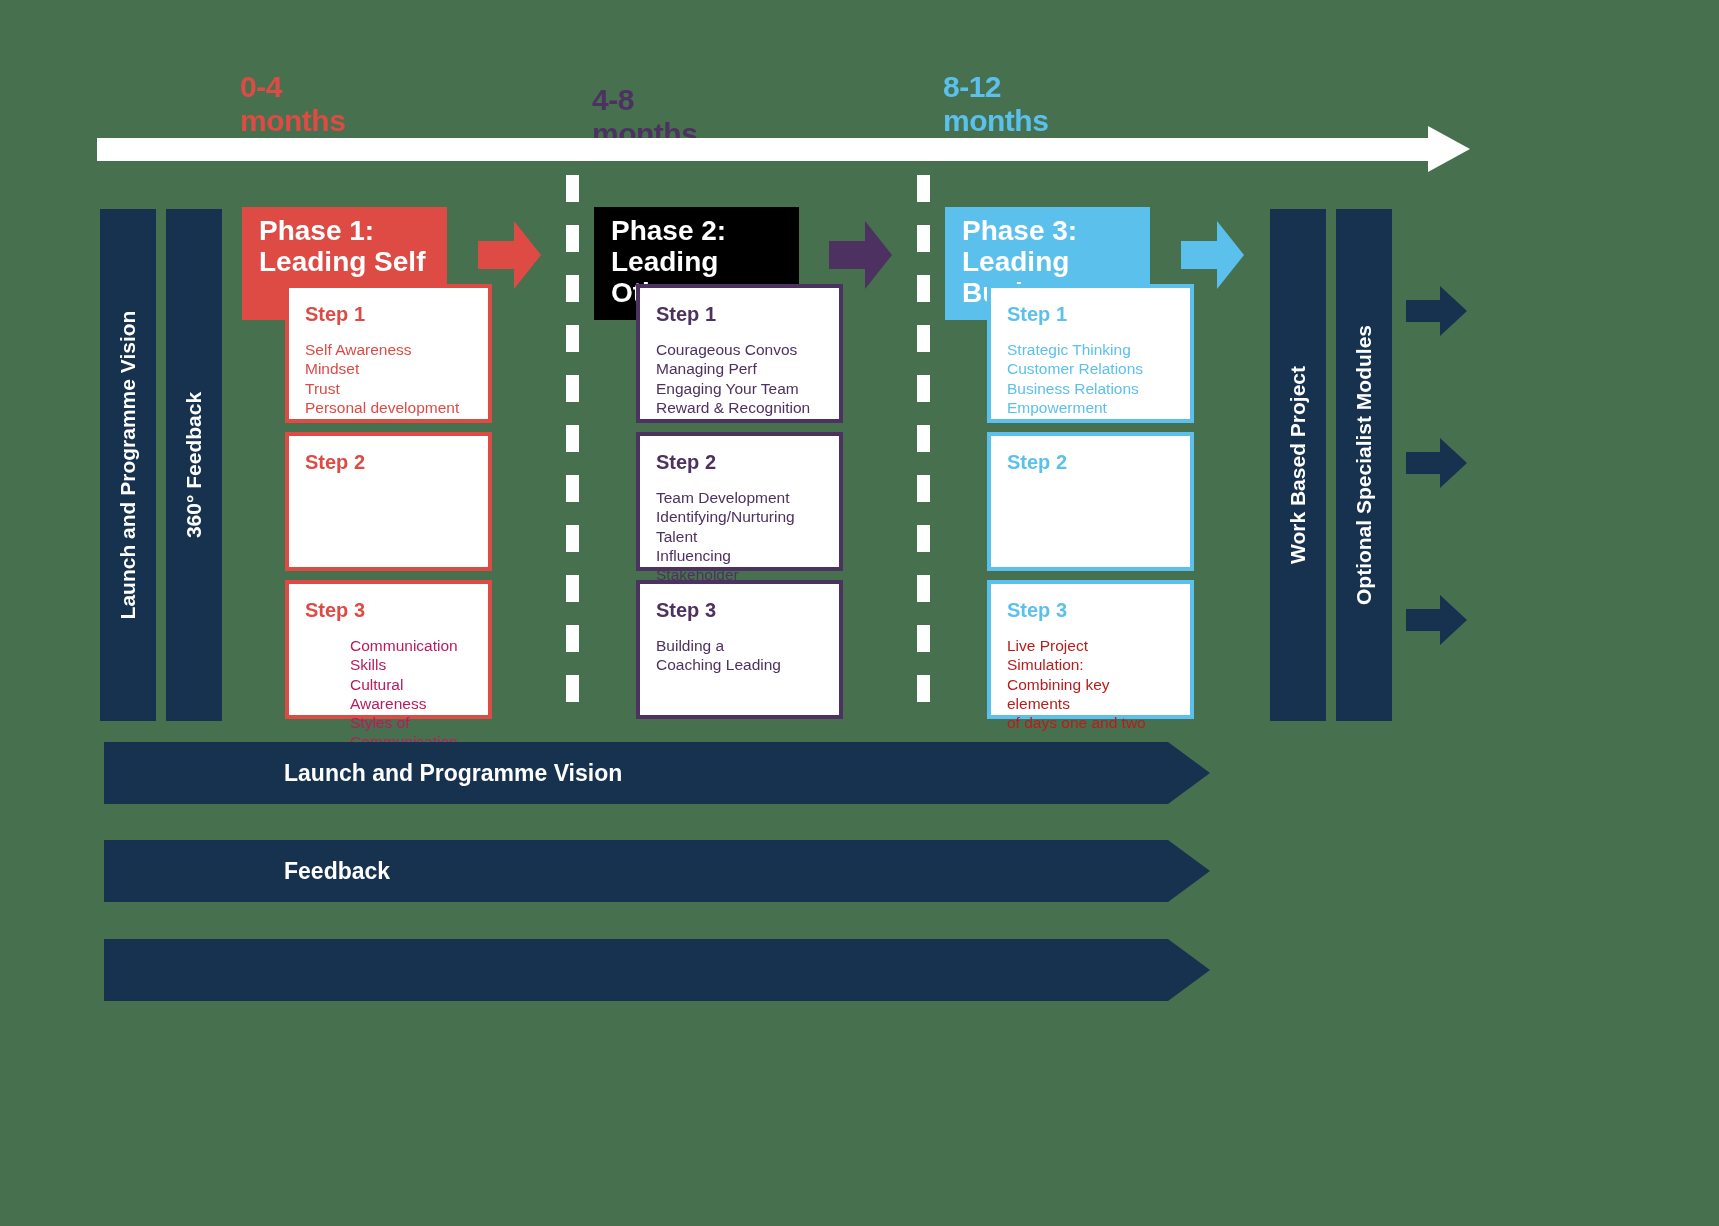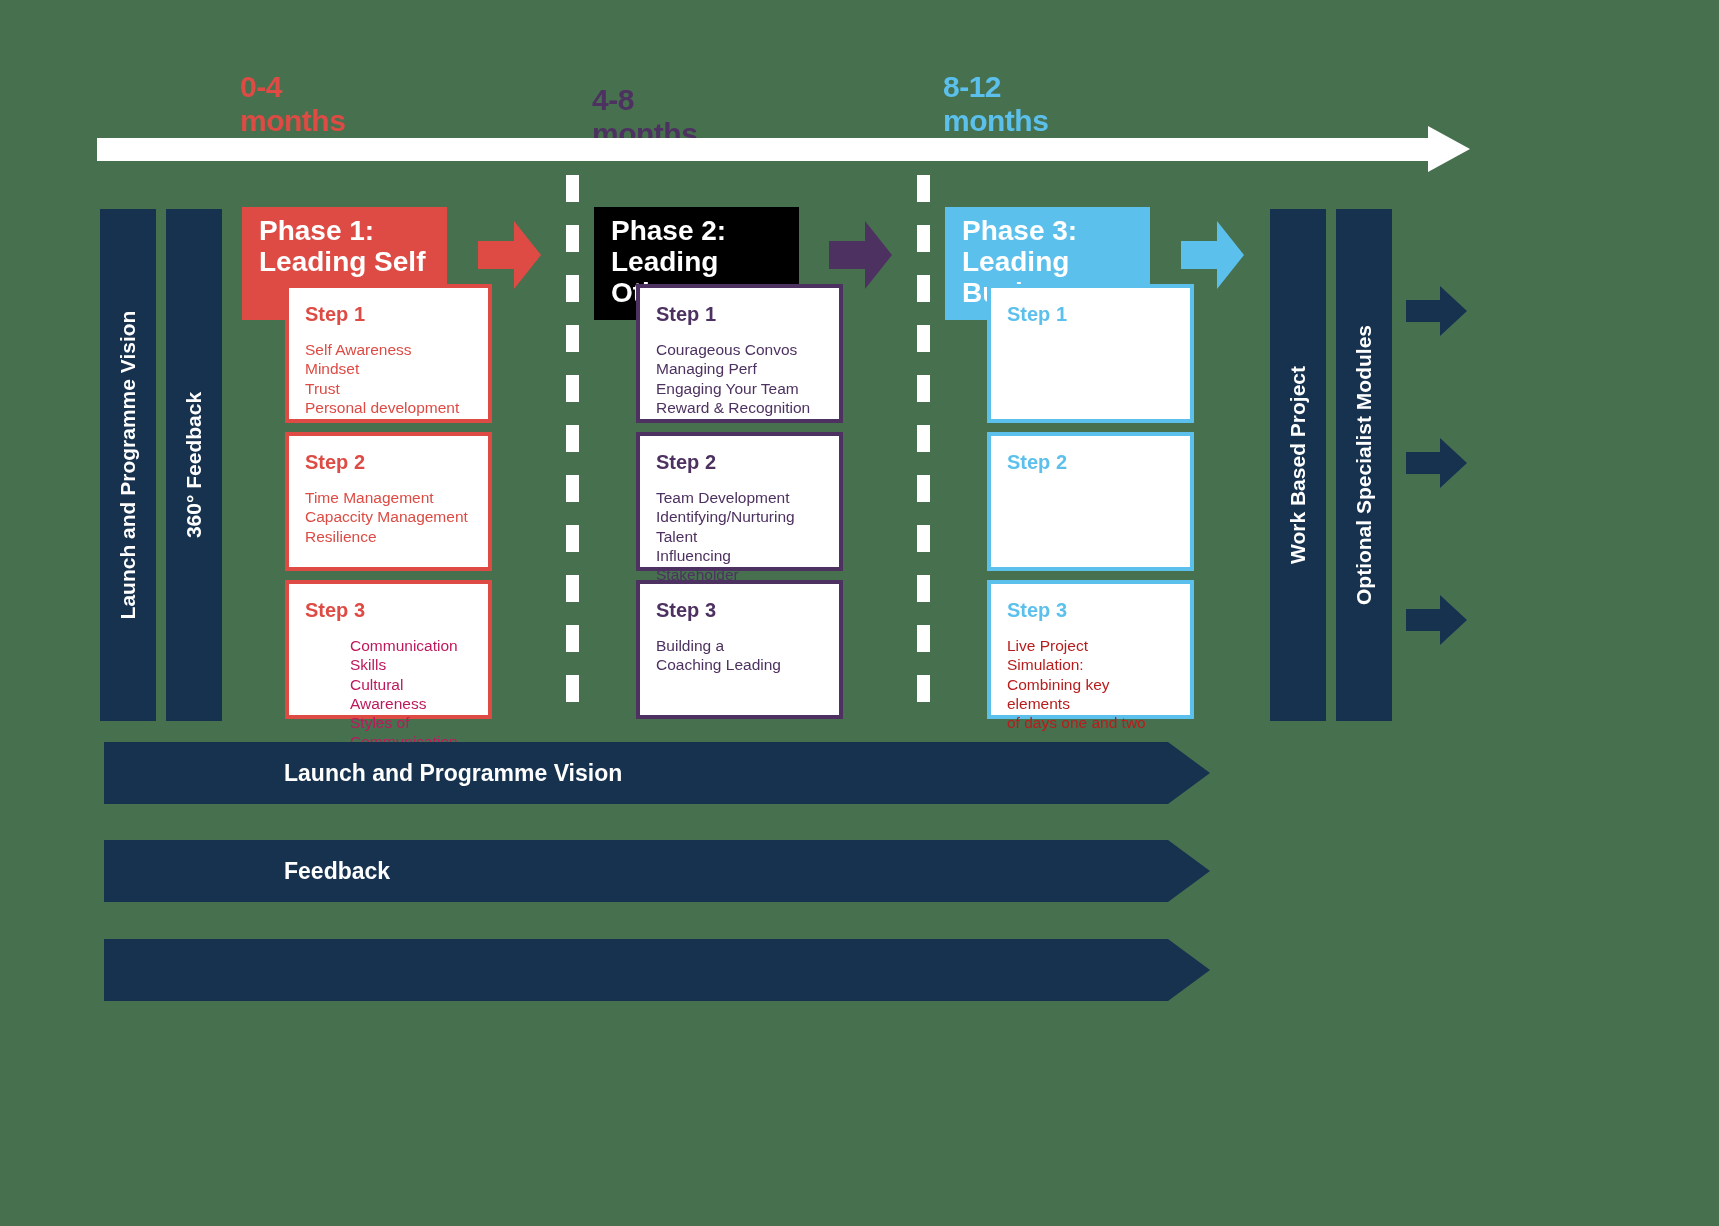--- a/index.html
+++ b/index.html
@@ -191,23 +191,20 @@
   <div class="step-card" style="left:285px; top:284px; width:207px; height:139px; border:4px solid #dd4b44;">
     <div class="step-title" style="color:#dd4b44;">Step 1</div>
     <div class="step-list" style="color:#dd4b44;">Self Awareness
 Mindset
 Trust
 Personal development</div>
   </div>
 
   <div class="step-card" style="left:285px; top:432px; width:207px; height:139px; border:4px solid #dd4b44;">
     <div class="step-title" style="color:#dd4b44;">Step 2</div>
-    <div class="step-list" style="color:#dd4b44;">Time Management
-Capaccity Management
-Resilience</div>
   </div>
 
   <div class="step-card" style="left:285px; top:580px; width:207px; height:139px; border:4px solid #dd4b44;">
     <div class="step-title" style="color:#dd4b44;">Step 3</div>
     <div class="step-list" style="color:#be185d;margin-left:45px;">Communication Skills
 Cultural Awareness
 Styles of Communication
 Cascading Information</div>
   </div>
 
@@ -242,20 +239,24 @@
 
   <svg class="chev" style="left:829px; top:219px;" width="64" height="72" viewBox="0 0 64 72">
     <path d="M0,22 L36,22 L36,2 L63,36 L36,70 L36,50 L0,50 Z" fill="#4d3160"></path>
   </svg>
 
   <div class="phase-head" style="left:945px; top:207px; width:205px; height:113px; background:#5cc0ed;">Phase 3:
 Leading Business</div>
 
   <div class="step-card" style="left:987px; top:284px; width:207px; height:139px; border:4px solid #5cc0ed;">
     <div class="step-title" style="color:#5cc0ed;">Step 1</div>
+    <div class="step-list" style="color:#5cc0ed;">Strategic Thinking
+Customer Relations
+Business Relations
+Empowerment</div>
   </div>
 
   <div class="step-card" style="left:987px; top:432px; width:207px; height:139px; border:4px solid #5cc0ed;">
     <div class="step-title tight" style="color:#5cc0ed;">Step 2</div>
   </div>
 
   <div class="step-card" style="left:987px; top:580px; width:207px; height:139px; border:4px solid #5cc0ed;">
     <div class="step-title" style="color:#5cc0ed;">Step 3</div>
     <div class="step-list" style="color:#b91c1c;">Live Project
 Simulation:

